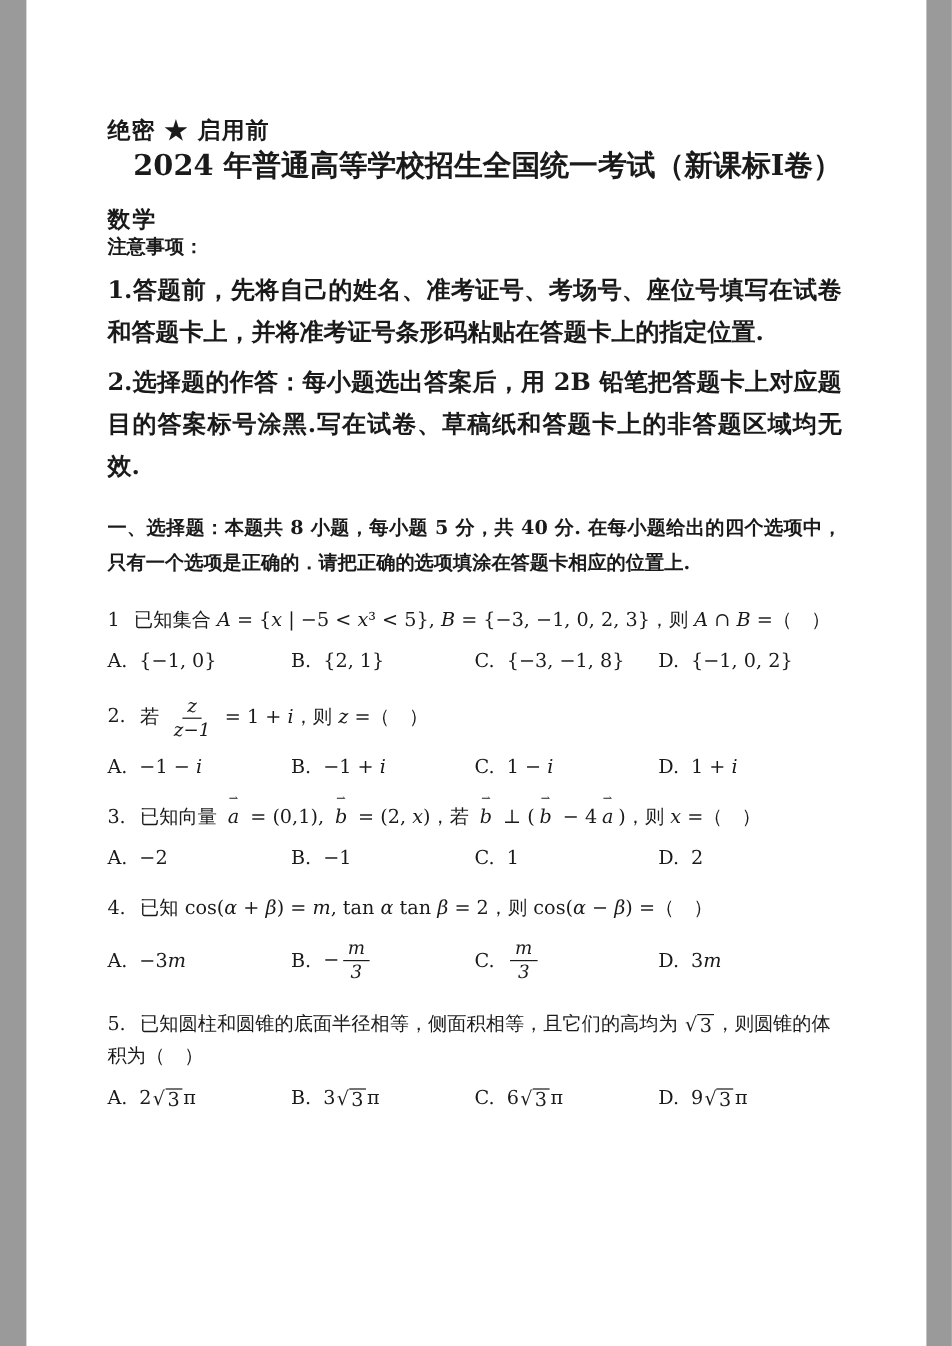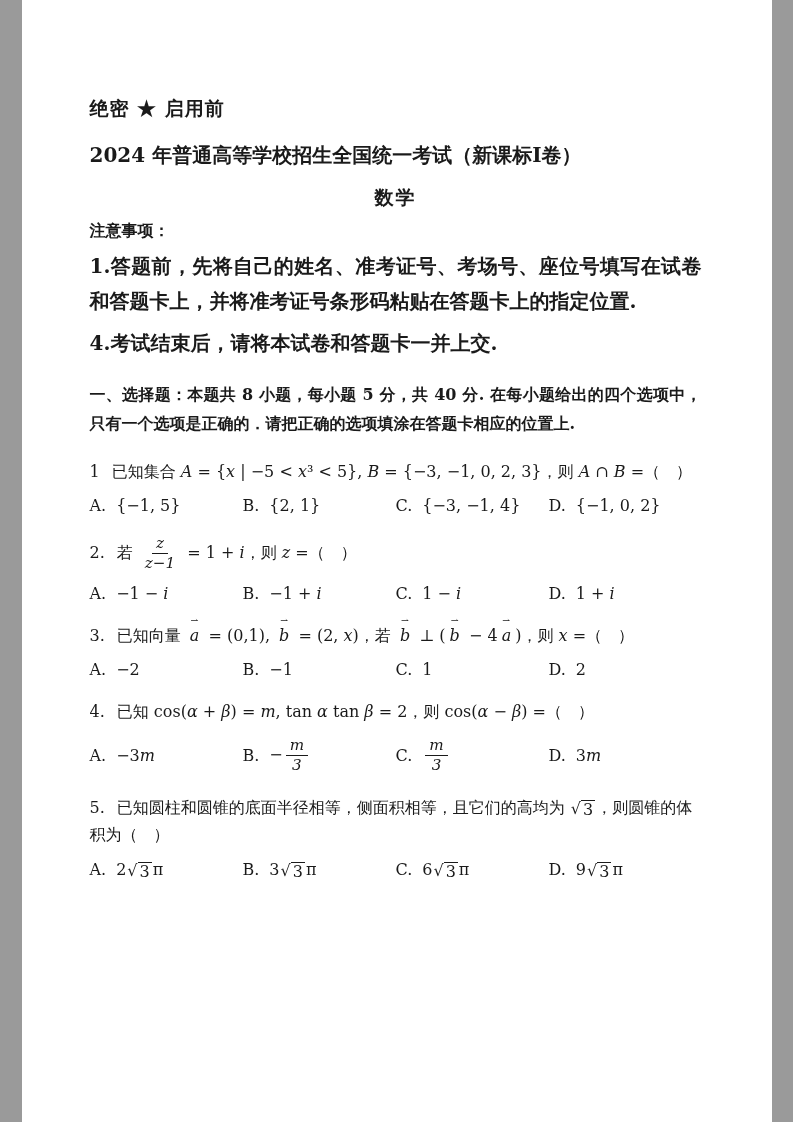--- a/index.html
+++ b/index.html
@@ -9,24 +9,24 @@
     height: 1122px;
     margin: 0 auto;
     background: #ffffff;
     color: #1a1a1a;
     font-family: "DejaVu Serif", "Liberation Serif", serif;
     padding: 96px 70px 40px 68px;
     overflow: hidden;
     position: relative;
   }
   .secrecy { font-weight: bold; font-size: 19px; letter-spacing: 1px; }
-  .title   { font-size: 20px; font-weight: bold; text-align: left; margin-top: 20px; }
-  .subject { font-size: 19px; font-weight: bold; text-align: center; margin-top: 16px; letter-spacing: 2px; }
+  .title   { font-size: 24px; font-weight: bold; text-align: right; }
+  .subject { font-size: 19px; font-weight: bold; margin-top: 16px; letter-spacing: 2px; }
   .summary     { font-weight: bold; font-size: 16px; margin-top: 22px; }
-  .notice-head { font-weight: bold; font-size: 16px; margin-top: 10px; }
+  .notice-head { font-weight: bold; font-size: 16px; }
   .notice-item { font-weight: bold; font-size: 20px; line-height: 1.75; margin-top: 7px; text-align: justify; }
   .section-head{ font-weight: bold; font-size: 16px; line-height: 1.8;  margin-top: 20px; text-align: justify; }
 
   .questions { margin-top: 10px; }
   .question  { margin-top: 17px; }
   .stem { font-size: 16px; line-height: 1.7; padding-top: 2px; }
   .qnum { margin-right: 12px; }
   .mt {}
   .mu { font-family: "DejaVu Serif", serif; }
   .mi { font-family: "DejaVu Serif", serif; font-style: italic; }
@@ -71,39 +71,39 @@
 </head>
 <body>
 
 <div class="page">
   <div class="secrecy">绝密 ★ 启用前</div>
   <div class="title">2024 年普通高等学校招生全国统一考试（新课标I卷）</div>
   <div class="subject">数学</div>
 
   <p class="notice-head">注意事项：</p>
   <p class="notice-item">1.答题前，先将自己的姓名、准考证号、考场号、座位号填写在试卷和答题卡上，并将准考证号条形码粘贴在答题卡上的指定位置.</p>
-  <p class="notice-item">4.考试结束后，请将本试卷和答题卡一并上交.</p>
+  <p class="notice-item">2.选择题的作答：每小题选出答案后，用 2B 铅笔把答题卡上对应题目的答案标号涂黑.写在试卷、草稿纸和答题卡上的非答题区域均无效.</p>
 
   <p class="section-head">一、选择题：本题共 8 小题，每小题 5 分，共 40 分. 在每小题给出的四个选项中，只有一个选项是正确的．请把正确的选项填涂在答题卡相应的位置上.</p>
 
   <div class="questions">
       <div class="question">
         <div class="stem"><span class="qnum">1</span><span class="mt">已知集合 </span><span class="mi">A</span><span class="mu"> = {</span><span class="mi">x</span><span class="mu"> | −5 &lt; </span><span class="mi">x</span><span class="mu">³ &lt; 5}, </span><span class="mi">B</span><span class="mu"> = {−3, −1, 0, 2, 3}</span><span class="mt">，则 </span><span class="mi">A</span><span class="mu"> ∩ </span><span class="mi">B</span><span class="mu"> =</span><span class="mt">（　）</span></div>
         <div class="options">
           <div class="option">
             <span class="olabel">A.</span>
-            <span class="ocontent"><span class="mu">{−1, 5}</span></span>
+            <span class="ocontent"><span class="mu">{−1, 0}</span></span>
           </div>
           <div class="option">
             <span class="olabel">B.</span>
             <span class="ocontent"><span class="mu">{2, 1}</span></span>
           </div>
           <div class="option">
             <span class="olabel">C.</span>
-            <span class="ocontent"><span class="mu">{−3, −1, 4}</span></span>
+            <span class="ocontent"><span class="mu">{−3, −1, 8}</span></span>
           </div>
           <div class="option">
             <span class="olabel">D.</span>
             <span class="ocontent"><span class="mu">{−1, 0, 2}</span></span>
           </div>
         </div>
       </div>
       <div class="question">
         <div class="stem"><span class="qnum">2.</span><span class="mt">若 </span><span class="frac">
             <span class="fnum">z</span>

